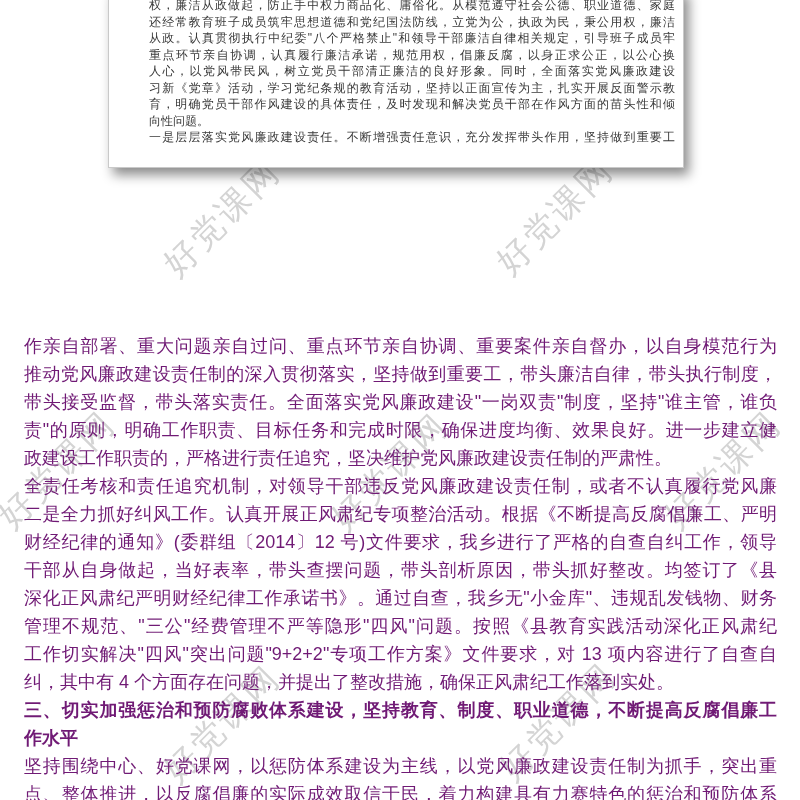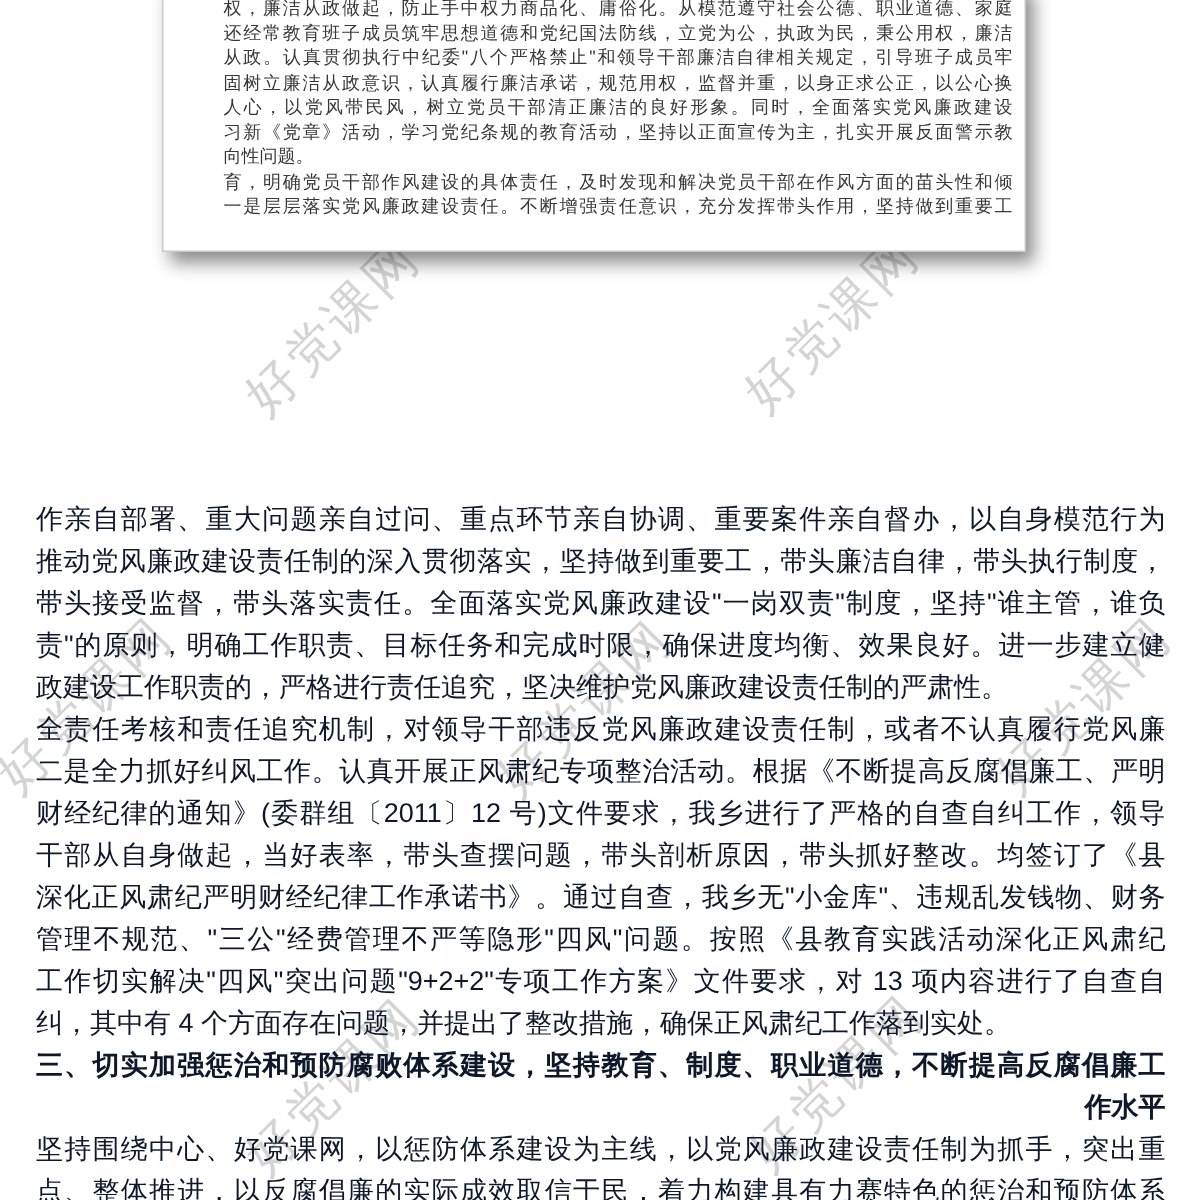--- a/index.html
+++ b/index.html
@@ -11,59 +11,59 @@
   .wm{position:absolute;transform:translate(-50%,-50%) rotate(-45deg);
       font-size:34px;letter-spacing:3px;white-space:nowrap;color:#8f8f8f;opacity:.38;}
   
   #preview{position:absolute;left:108px;top:-12px;width:576px;height:180px;
            box-sizing:border-box;background:#ffffff;border:1px solid #c9c9c9;
            box-shadow:5px 7px 11px rgba(0,0,0,.45);z-index:2;
            padding:8px 8px 0 40px;overflow:hidden;}
   .pline{font-size:12px;line-height:16.5px;height:16.5px;overflow:hidden;color:#383838;}
   
   #bodytext{position:absolute;left:24px;top:332px;width:753px;z-index:2;}
-  .bline{font-size:18px;line-height:28px;height:28px;overflow:hidden;color:#0f172a;}
+  .bline{font-size:18px;line-height:28px;height:28px;overflow:hidden;color:#701a75;}
   .just{text-align:justify;text-align-last:justify;}
-  .bold{font-weight:700;text-align:right;}
+  .bold{font-weight:700;}
 </style>
 </head>
 <body>
 
 <div id="stage">
   <div id="wm-layer">
       <span class="wm" style="left: 222px; top: 218px; color: rgb(143, 143, 143);">好党课网</span>
       <span class="wm" style="left: 555px; top: 216px; color: rgb(143, 143, 143);">好党课网</span>
       <span class="wm" style="left: 57px; top: 470px; color: rgb(143, 143, 143);">好党课网</span>
       <span class="wm" style="left: 390px; top: 472px; color: rgb(143, 143, 143);">好党课网</span>
       <span class="wm" style="left: 723px; top: 470px; color: rgb(143, 143, 143);">好党课网</span>
       <span class="wm" style="left: 222px; top: 724px; color: rgb(143, 143, 143);">好党课网</span>
       <span class="wm" style="left: 558px; top: 722px; color: rgb(143, 143, 143);">好党课网</span>
     </div>
   <div id="preview">
     <div id="preview-text">
         <div class="pline just">权，廉洁从政做起，防止手中权力商品化、庸俗化。从模范遵守社会公德、职业道德、家庭</div>
         <div class="pline just">还经常教育班子成员筑牢思想道德和党纪国法防线，立党为公，执政为民，秉公用权，廉洁</div>
         <div class="pline just">从政。认真贯彻执行中纪委"八个严格禁止"和领导干部廉洁自律相关规定，引导班子成员牢</div>
-        <div class="pline just">固树立廉洁从政意识，认真履行廉洁承诺，规范用权，监督并重，以身正求公正，以公心换</div>
+        <div class="pline just">重点环节亲自协调，认真履行廉洁承诺，规范用权，倡廉反腐，以身正求公正，以公心换</div>
         <div class="pline just">人心，以党风带民风，树立党员干部清正廉洁的良好形象。同时，全面落实党风廉政建设</div>
         <div class="pline just">习新《党章》活动，学习党纪条规的教育活动，坚持以正面宣传为主，扎实开展反面警示教</div>
+        <div class="pline just">育，明确党员干部作风建设的具体责任，及时发现和解决党员干部在作风方面的苗头性和倾</div>
         <div class="pline">向性问题。</div>
-        <div class="pline just">育，明确党员干部作风建设的具体责任，及时发现和解决党员干部在作风方面的苗头性和倾</div>
         <div class="pline just">一是层层落实党风廉政建设责任。不断增强责任意识，充分发挥带头作用，坚持做到重要工</div>
       </div>
   </div>
   <div id="bodytext">
       <div class="bline just">作亲自部署、重大问题亲自过问、重点环节亲自协调、重要案件亲自督办，以自身模范行为</div>
       <div class="bline just">推动党风廉政建设责任制的深入贯彻落实，坚持做到重要工，带头廉洁自律，带头执行制度，</div>
       <div class="bline just">带头接受监督，带头落实责任。全面落实党风廉政建设"一岗双责"制度，坚持"谁主管，谁负</div>
       <div class="bline just">责"的原则，明确工作职责、目标任务和完成时限，确保进度均衡、效果良好。进一步建立健</div>
       <div class="bline">政建设工作职责的，严格进行责任追究，坚决维护党风廉政建设责任制的严肃性。</div>
       <div class="bline just">全责任考核和责任追究机制，对领导干部违反党风廉政建设责任制，或者不认真履行党风廉</div>
       <div class="bline just">二是全力抓好纠风工作。认真开展正风肃纪专项整治活动。根据《不断提高反腐倡廉工、严明</div>
-      <div class="bline just">财经纪律的通知》(委群组〔2011〕12 号)文件要求，我乡进行了严格的自查自纠工作，领导</div>
+      <div class="bline just">财经纪律的通知》(委群组〔2014〕12 号)文件要求，我乡进行了严格的自查自纠工作，领导</div>
       <div class="bline just">干部从自身做起，当好表率，带头查摆问题，带头剖析原因，带头抓好整改。均签订了《县</div>
       <div class="bline just">深化正风肃纪严明财经纪律工作承诺书》。通过自查，我乡无"小金库"、违规乱发钱物、财务</div>
       <div class="bline just">管理不规范、"三公"经费管理不严等隐形"四风"问题。按照《县教育实践活动深化正风肃纪</div>
       <div class="bline just">工作切实解决"四风"突出问题"9+2+2"专项工作方案》文件要求，对 13 项内容进行了自查自</div>
       <div class="bline">纠，其中有 4 个方面存在问题，并提出了整改措施，确保正风肃纪工作落到实处。</div>
       <div class="bline just bold">三、切实加强惩治和预防腐败体系建设，坚持教育、制度、职业道德，不断提高反腐倡廉工</div>
       <div class="bline bold">作水平</div>
       <div class="bline just">坚持围绕中心、好党课网，以惩防体系建设为主线，以党风廉政建设责任制为抓手，突出重</div>
       <div class="bline just">点、整体推进，以反腐倡廉的实际成效取信于民，着力构建具有力赛特色的惩治和预防体系</div>
     </div>

